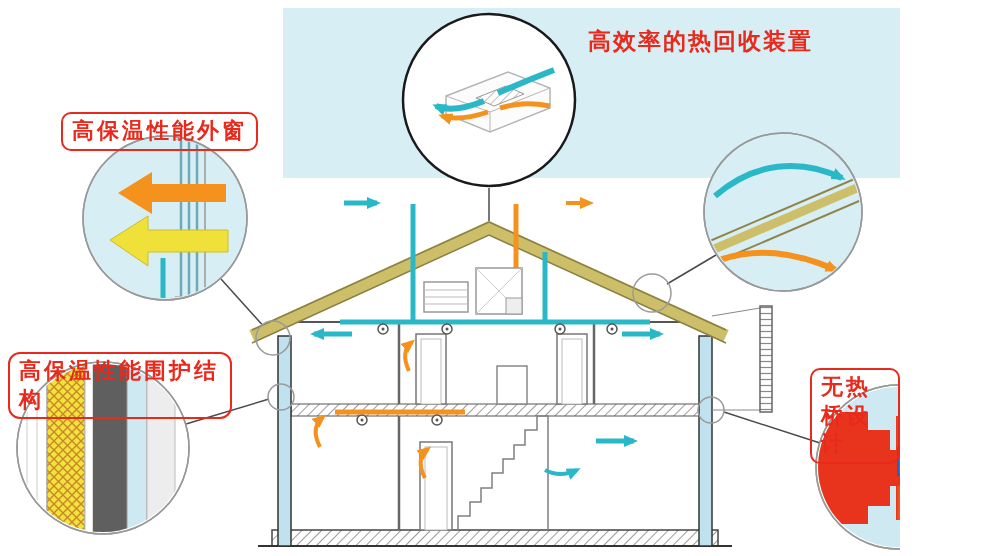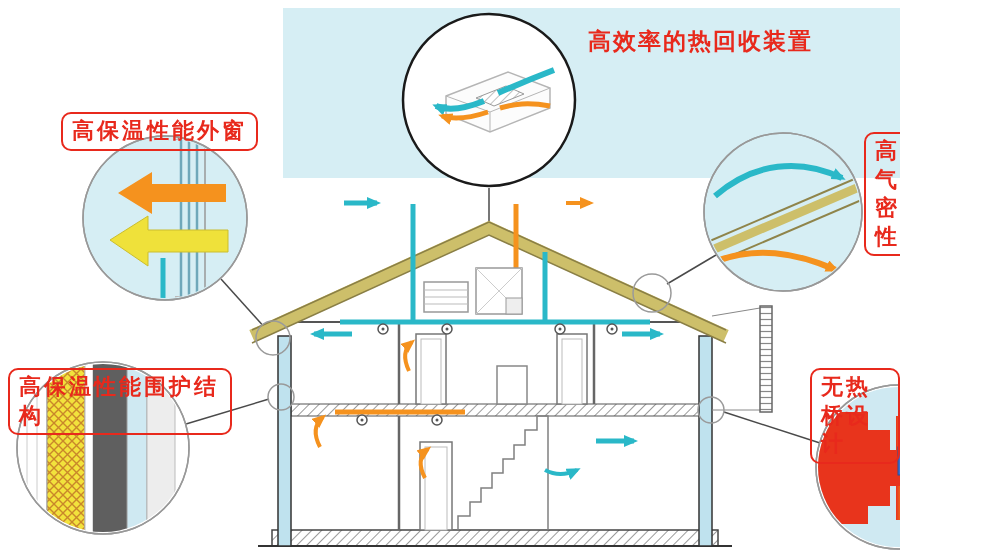--- a/index.html
+++ b/index.html
@@ -9,21 +9,21 @@
   .canvas > svg { position:absolute; left:0; top:0; }
   .callout-label { position:absolute; color:#e8291c; font-weight:bold; white-space:normal; }
   .callout-label.boxed {
     border:2.5px solid #e8291c; border-radius:10px;
     padding:3px 9px; font-size:22px; letter-spacing:3px; line-height:1.3;
     background:transparent;
   }
   #lbl-heat   { left:588px; top:26px;  font-size:23px; letter-spacing:2px; }
   #lbl-window { left:61px;  top:112px; }
   #lbl-air    { left:864px; top:132px; }
-  #lbl-env    { left:8px;   top:368px; width:224px; }
+  #lbl-env    { left:8px;   top:352px; width:224px;border-radius:12px; }
   #lbl-therm  { left:810px; top:368px; }
 </style>
 </head>
 <body>
 
 <div class="canvas">
 
 <svg width="1000" height="556" viewBox="0 0 1000 556">
   <defs>
     <marker id="mTeal" markerWidth="16" markerHeight="14" refX="10" refY="6" orient="auto" markerUnits="userSpaceOnUse">
@@ -255,16 +255,15 @@
       <path d="M816,412 L868,412 L868,430 L890,430 L890,450 L904,450 L904,486 L890,486 L890,506 L868,506 L868,524 L816,524 Z" fill="#e8341c"></path>
       <rect x="928" y="387" width="26" height="162" fill="#3a6ed0" stroke="#28509a" stroke-width="1"></rect>
       <rect x="898" y="447" width="84" height="28" fill="#3a6ed0" stroke="#28509a" stroke-width="1"></rect>
     </g>
     <circle cx="898" cy="467" r="82" fill="none" stroke="#999" stroke-width="1.5"></circle>
   </g>
 </svg>
 
   <div id="lbl-heat" class="callout-label">高效率的热回收装置</div>
   <div id="lbl-window" class="callout-label boxed">高保温性能外窗</div>
-  <div id="lbl-air" class="callout-label boxed">高气密性</div>
   <div id="lbl-env" class="callout-label boxed">高保温性能围护结构</div>
   <div id="lbl-therm" class="callout-label boxed">无热桥设计</div>
 </div>
 
 </body></html>

